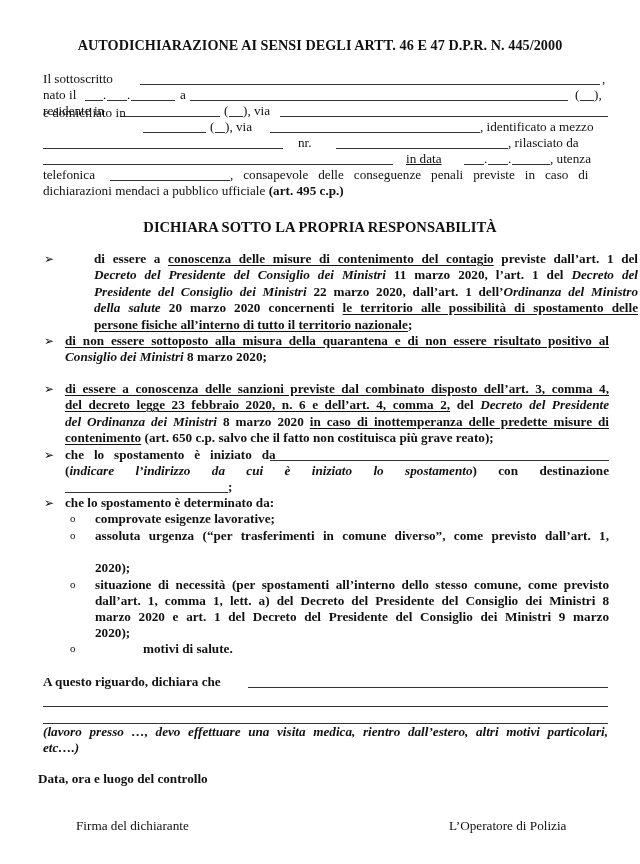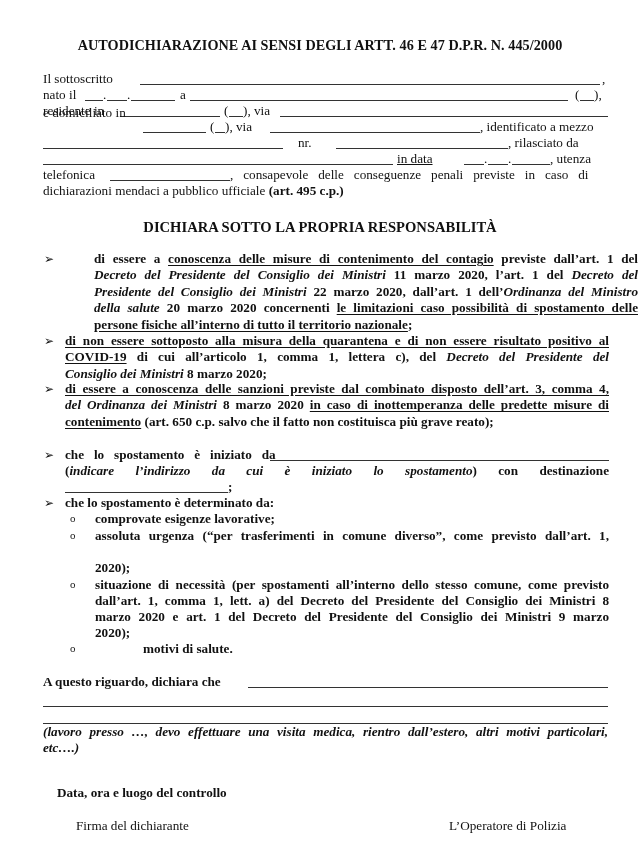--- a/index.html
+++ b/index.html
@@ -66,55 +66,55 @@
   <div class="txt" style="left:225px; top:119px;">), via</div>
   <div class="line" style="left:270px; width:210px; top:132px;"></div>
   <div class="txt" style="left:480px; top:119px;">, identificato a mezzo</div>
 
   <div class="line" style="left:43px; width:240px; top:148px;"></div>
   <div class="txt" style="left:298px; top:135px;">nr.</div>
   <div class="line" style="left:336px; width:172px; top:148px;"></div>
   <div class="txt" style="left:508px; top:135px;">,    rilasciato    da</div>
 
   <div class="line" style="left:43px; width:350px; top:164px;"></div>
-  <div class="txt" style="left:397px; top:151px;text-decoration:underline;">in   data</div>
+  <div class="txt" style="left:406px; top:151px;text-decoration:underline;">in   data</div>
   <div class="line" style="left:464px; width:20px; top:164px;"></div>
   <div class="txt" style="left:484px; top:151px;">.</div>
   <div class="line" style="left:488px; width:20px; top:164px;"></div>
   <div class="txt" style="left:508px; top:151px;">.</div>
   <div class="line" style="left:512px; width:38px; top:164px;"></div>
   <div class="txt" style="left:550px; top:151px;">,    utenza</div>
 
   <div class="txt" style="left:43px; top:167px;">telefonica</div>
   <div class="line" style="left:110px; width:120px; top:180px;"></div>
   <div class="txt" style="left:230px; top:167px; width:380px; white-space:pre;">,   consapevole   delle   conseguenze   penali   previste   in   caso   di</div>
 
   <div class="txt" style="left:43px; top:183px;"><span>dichiarazioni mendaci a pubblico ufficiale </span><span class="b">(art. 495 c.p.)</span></div>
 
   <div class="abs subtitle">DICHIARA SOTTO LA PROPRIA RESPONSABILITÀ</div>
 
   <div class="bullet" style="left:44px; top:252px;">➢</div>
   <div class="para" style="left:65px; top:251px; width:544px;margin-left:29px;">
     <span class="row"><span>di essere a </span><span class="u">conoscenza delle misure di contenimento del contagio</span><span> previste dall’art. 1 del</span></span>
     <span class="row"><span class="i">Decreto del Presidente del Consiglio dei Ministri</span><span> 11 marzo 2020, l’art. 1 del </span><span class="i">Decreto del</span></span>
     <span class="row"><span class="i">Presidente del Consiglio dei Ministri</span><span> 22 marzo 2020, dall’art. 1 dell’</span><span class="i">Ordinanza del Ministro</span></span>
-    <span class="row"><span class="i">della salute</span><span> 20 marzo 2020 concernenti </span><span class="u">le limitazioni caso possibilità di spostamento delle</span></span>
+    <span class="row"><span class="i">della salute</span><span> 20 marzo 2020 concernenti </span><span class="u">le territorio alle possibilità di spostamento delle</span></span>
     <span class="row last"><span class="u">persone fisiche all’interno di tutto il territorio nazionale</span><span>;</span></span>
   </div>
 
   <div class="bullet" style="left:44px; top:334px;">➢</div>
   <div class="para" style="left:65px; top:333px; width:544px;">
     <span class="row"><span class="u">di non essere sottoposto alla misura della quarantena e di non essere risultato positivo al</span></span>
-    <span class="row"><span class="u">COVID-19</span><span> di cui all’articolo 1, comma 1, lettera c), del </span><span class="i">Decreto del Presidente del</span></span>
     <span class="row last"><span class="i">Consiglio dei Ministri</span><span> 8 marzo 2020;</span></span>
   </div>
 
   <div class="bullet" style="left:44px; top:382px;">➢</div>
   <div class="para" style="left:65px; top:381px; width:544px;">
     <span class="row"><span class="u">di essere a conoscenza delle sanzioni previste dal combinato disposto dell’art. 3, comma 4,</span></span>
+    <span class="row"><span class="u">del decreto legge 23 febbraio 2020, n. 6 e dell’art. 4, comma 2,</span><span> del </span><span class="i">Decreto del Presidente</span></span>
     <span class="row"><span class="i">del Ordinanza dei Ministri</span><span>  8 marzo 2020 </span><span class="u">in caso di inottemperanza delle predette misure di</span></span>
     <span class="row last"><span class="u">contenimento</span><span> (art. 650 c.p. salvo che il fatto non costituisca più grave reato);</span></span>
   </div>
 
   <div class="bullet" style="left:44px; top:448px;">➢</div>
   <div class="txt b" style="left:65px; top:447px; white-space:pre;">che   lo   spostamento   è   iniziato   da</div>
   <div class="line" style="left:270px; width:339px; top:460px;"></div>
   <div class="txt b" style="left:65px; top:463px; width:544px; white-space:pre; text-align:justify; text-align-last:justify;"><span>(</span><span class="i">indicare   l’indirizzo   da   cui   è   iniziato   lo   spostamento</span><span>)   con   destinazione</span></div>
   <div class="line" style="left:65px; width:163px; top:492px;"></div>
   <div class="txt b" style="left:228px; top:479px;">;</div>
@@ -138,16 +138,16 @@
   <div class="circ" style="left:70px; top:642px;">o</div>
   <div class="txt b" style="left:95px; top:641px;margin-left:48px;">motivi di salute.</div>
 
   <div class="txt b" style="left:43px; top:674px;">A questo riguardo, dichiara che</div>
   <div class="line" style="left:248px; width:360px; top:687px;"></div>
   <div class="line" style="left:43px; width:565px; top:706px;"></div>
   <div class="line" style="left:43px; width:565px; top:723px;"></div>
   <div class="txt b i just" style="left:43px; top:724px; width:565px;">(lavoro presso …, devo effettuare una visita medica, rientro dall’estero, altri motivi particolari,</div>
   <div class="txt b i" style="left:43px; top:740px;">etc….)</div>
 
-  <div class="txt b" style="left:57px; top:771px;margin-top:14px;">Data, ora e luogo del controllo</div>
+  <div class="txt b" style="left:38px; top:771px;">Data, ora e luogo del controllo</div>
   <div class="txt" style="left:76px; top:818px;">Firma del dichiarante</div>
   <div class="txt" style="left:449px; top:818px;">L’Operatore di Polizia</div>
 </div>
 
 </body></html>

